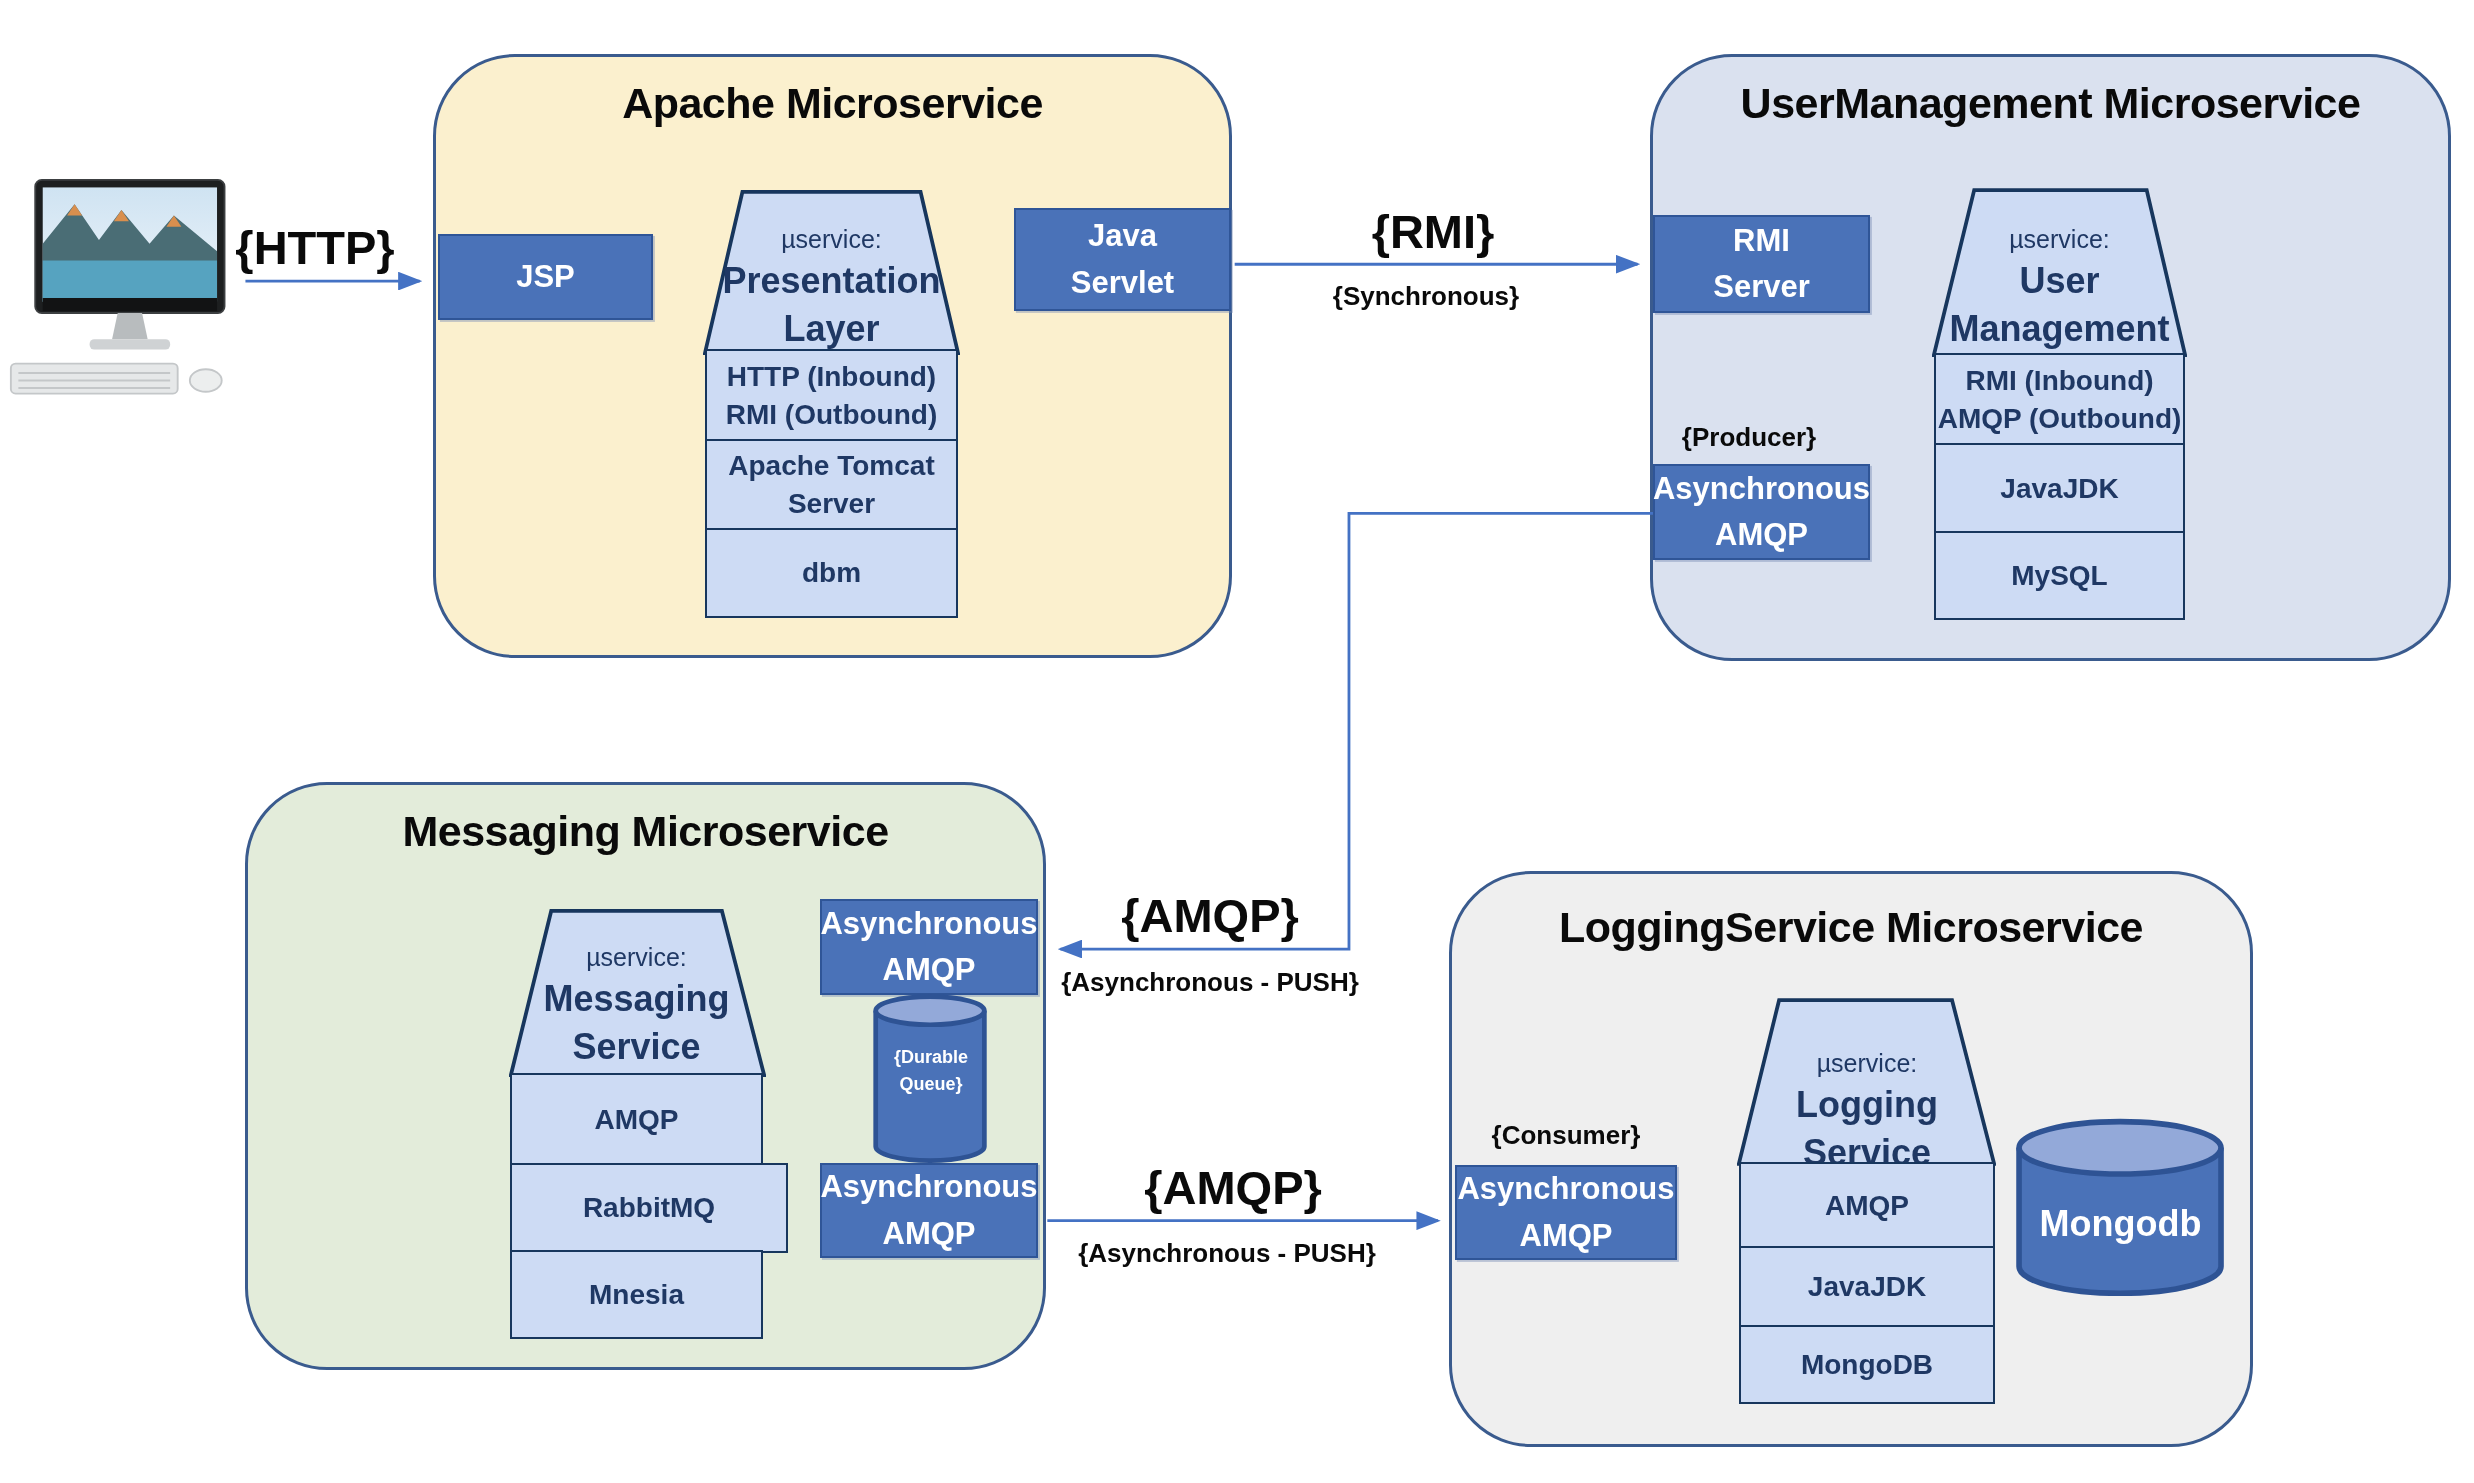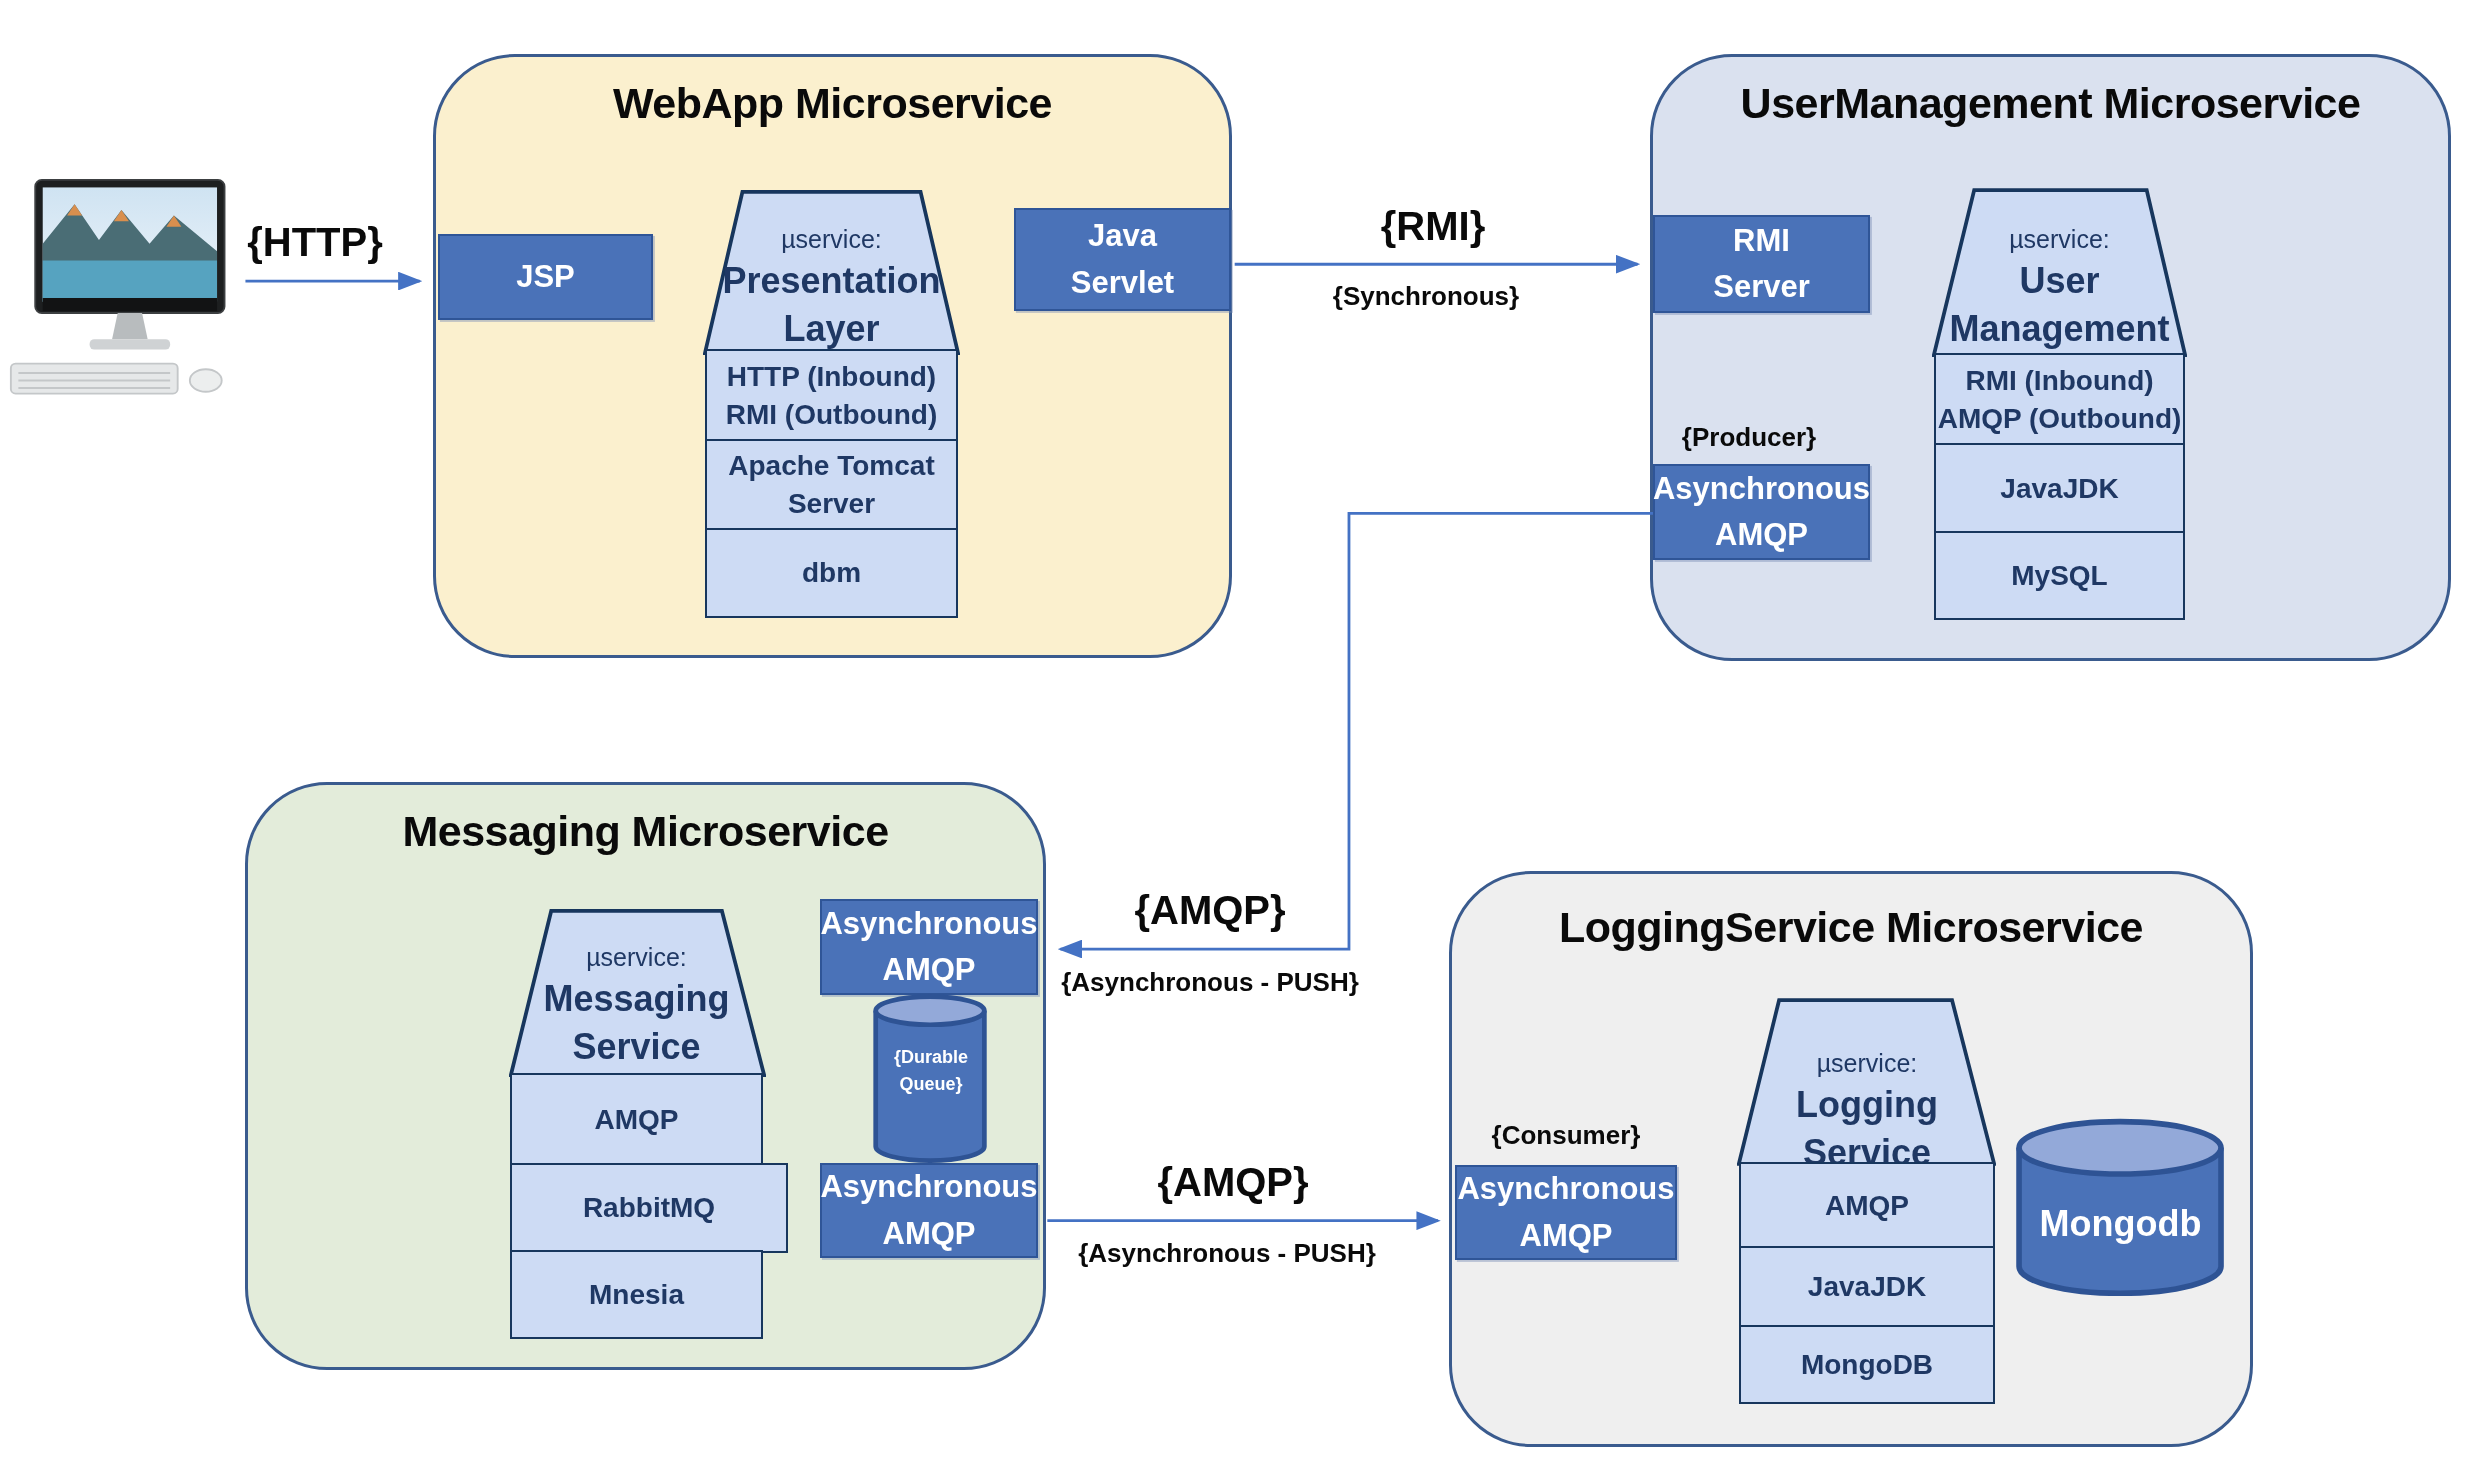--- a/index.html
+++ b/index.html
@@ -43,21 +43,21 @@
   }
   .stack-row span{white-space:pre-line;}
   .trap{position:absolute;}
   .trap polygon{fill:var(--stack-fill);stroke:var(--stack-border);stroke-width:4;}
   .stack-header{
     position:absolute;text-align:center;color:var(--stack-text);line-height:1.35;
   }
   .stack-header .prefix{font-size:25px;font-weight:400;display:block;}
   .stack-header .name{font-size:36px;font-weight:700;display:block;}
   .flow-label-big{
-    position:absolute;transform:translateX(-50%);font-size:40px;font-weight:600;color:#0a0a0a;
+    position:absolute;transform:translateX(-50%);font-size:47px;font-weight:600;color:#0a0a0a;
     white-space:nowrap;
   }
   .flow-label-small{
     position:absolute;transform:translateX(-50%);font-size:26px;font-weight:600;color:#0a0a0a;
     white-space:nowrap;
   }
   .cyl-label{
     position:absolute;color:#fff;text-align:center;font-weight:600;
   }
   svg.layer{position:absolute;left:0;top:0;}
@@ -67,21 +67,21 @@
 </head>
 <body>
 
 <div class="canvas">
 
   <div class="container-box" style="left:433px;top:54px;width:799px;height:604px;background:var(--c-webapp);"></div>
   <div class="container-box" style="left:1650px;top:54px;width:801px;height:607px;background:var(--c-user);"></div>
   <div class="container-box" style="left:245px;top:782px;width:801px;height:588px;background:var(--c-msg);"></div>
   <div class="container-box" style="left:1449px;top:871px;width:804px;height:576px;background:var(--c-log);"></div>
 
-  <div class="container-title" style="left:433px;top:79px;width:799px;">WebApp Microservice</div>
+  <div class="container-title" style="left:433px;top:79px;width:799px;">Apache Microservice</div>
   <div class="container-title" style="left:1650px;top:79px;width:801px;">UserManagement Microservice</div>
   <div class="container-title" style="left:245px;top:807px;width:801px;">Messaging Microservice</div>
   <div class="container-title" style="left:1449px;top:903px;width:804px;">LoggingService Microservice</div>
 
   <svg class="layer" style="left:9.4px;top:178px;" width="253" height="225" viewBox="0 0 270 240">
     <rect x="28" y="2" width="202" height="142" rx="7" fill="#1d1f20" stroke="#3c3f41" stroke-width="2"></rect>
     <defs>
       <linearGradient id="sky" x1="0" y1="0" x2="0" y2="1">
         <stop offset="0" stop-color="#cfe3f2"></stop>
           <stop offset="1" stop-color="#eef5fa"></stop>

